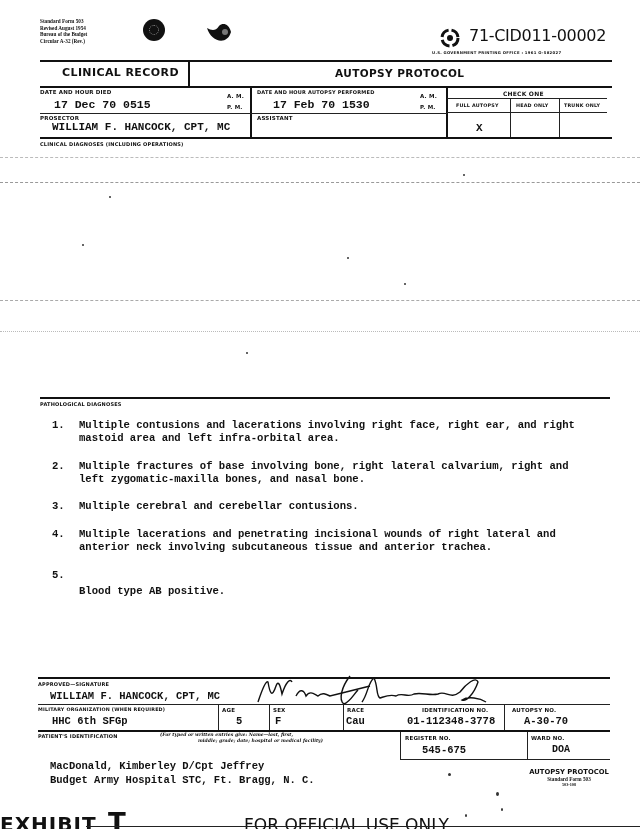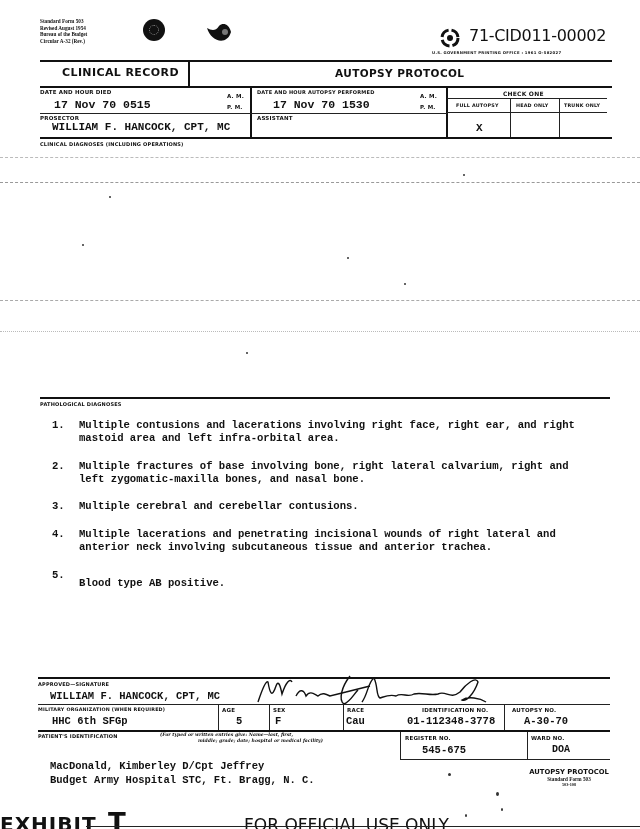--- a/index.html
+++ b/index.html
@@ -48,27 +48,27 @@
 <div class="abs" style="left:469px; top:26px; font-family:'DejaVu Sans', sans-serif; font-size:16px; color:#111; letter-spacing:-0.3px;">71-CID011-00002</div>
 <div class="abs" style="left:432px; top:50px; font-family:'DejaVu Sans', sans-serif; font-weight:bold; font-size:3.8px; letter-spacing:0.3px; white-space:nowrap;">U.S. GOVERNMENT PRINTING OFFICE : 1961 O-582027</div>
 
 <div class="hline" style="left:40px; top:60px; width:572px; height:2px;"></div>
 <div class="abs big-title" style="left:62px; top:66px;">CLINICAL RECORD</div>
 <div class="vline" style="left:188px; top:62px; height:24px;"></div>
 <div class="abs big-title" style="left:335px; top:67px; font-size:10.5px;">AUTOPSY PROTOCOL</div>
 <div class="hline" style="left:40px; top:86px; width:572px; height:2px;"></div>
 
 <div class="lbl" style="left:40px; top:89px;">DATE AND HOUR DIED</div>
-<div class="typed mono" style="left:54px; top:98px;">17 Nov 70 0515</div>
+<div class="typed mono" style="left:54px; top:98px;">17 Dec 70 0515</div>
 <div class="lbl" style="left:227px; top:93px;">A. M.</div>
 <div class="lbl" style="left:227px; top:104px;">P. M.</div>
 <div class="vline" style="left:250px; top:88px; height:50px;"></div>
 
 <div class="lbl" style="left:257px; top:89px; font-size:5px;">DATE AND HOUR AUTOPSY PERFORMED</div>
-<div class="typed mono" style="left:273px; top:98px;">17 Nov 70 1530</div>
+<div class="typed mono" style="left:273px; top:98px;">17 Feb 70 1530</div>
 <div class="lbl" style="left:420px; top:93px;">A. M.</div>
 <div class="lbl" style="left:420px; top:104px;">P. M.</div>
 <div class="vline" style="left:446px; top:88px; height:50px;"></div>
 
 <div class="lbl" style="left:503px; top:90px; font-size:6px;">CHECK ONE</div>
 <div class="hthin" style="left:447px; top:98px; width:160px;"></div>
 <div class="lbl" style="left:456px; top:103px; font-size:4.8px;">FULL AUTOPSY</div>
 <div class="vthin" style="left:510px; top:98px; height:40px;"></div>
 <div class="lbl" style="left:516px; top:103px; font-size:4.8px;">HEAD ONLY</div>
 <div class="vthin" style="left:559px; top:98px; height:40px;"></div>
@@ -114,21 +114,21 @@
   <span class="num">3.</span>
   <span class="txt" style="top:0;">Multiple cerebral and cerebellar contusions.</span>
 </div>
 <div class="diag mono" style="top:528px;">
   <span class="num">4.</span>
   <span class="txt" style="top:0;">Multiple lacerations and penetrating incisional wounds of right lateral and</span>
   <span class="txt" style="top:13px;">anterior neck involving subcutaneous tissue and anterior trachea.</span>
 </div>
 <div class="diag mono" style="top:569px;">
   <span class="num">5.</span>
-  <span class="txt" style="top:8px;">Blood type AB positive.</span>
+  <span class="txt" style="top:16px;">Blood type AB positive.</span>
 </div>
 
 <div class="hline" style="left:38px; top:677px; width:572px; height:2px;"></div>
 <div class="lbl" style="left:38px; top:681px; font-size:5px;">APPROVED—SIGNATURE</div>
 <div class="typed mono" style="left:50px; top:690px; font-size:10.5px;">WILLIAM F. HANCOCK, CPT, MC</div>
 <div class="abs" style="left:250px; top:672px; width:245px; height:36px;">
   <svg width="245" height="36" viewBox="0 0 245 36">
     <path d="M8 30 C12 18 16 8 18 10 C20 22 22 26 26 14 C28 8 30 12 32 22 C36 10 40 6 42 10 M46 24 C50 16 54 18 56 24 C60 18 64 22 68 24 C72 20 76 22 80 24 L96 20" fill="none" stroke="#111" stroke-width="1.4"></path>
     <path d="M100 4 C92 14 88 28 94 32 C100 30 104 22 108 18 M96 20 L120 14" fill="none" stroke="#111" stroke-width="1.4"></path>
     <path d="M112 30 C118 22 118 10 124 6 C128 14 126 24 130 26 C136 24 140 22 146 24 C152 20 158 26 164 22 C172 20 180 24 188 22 C196 18 200 28 210 20 C216 12 226 4 228 10 C224 22 216 30 212 28 C218 24 230 26 236 30" fill="none" stroke="#111" stroke-width="1.4"></path>

